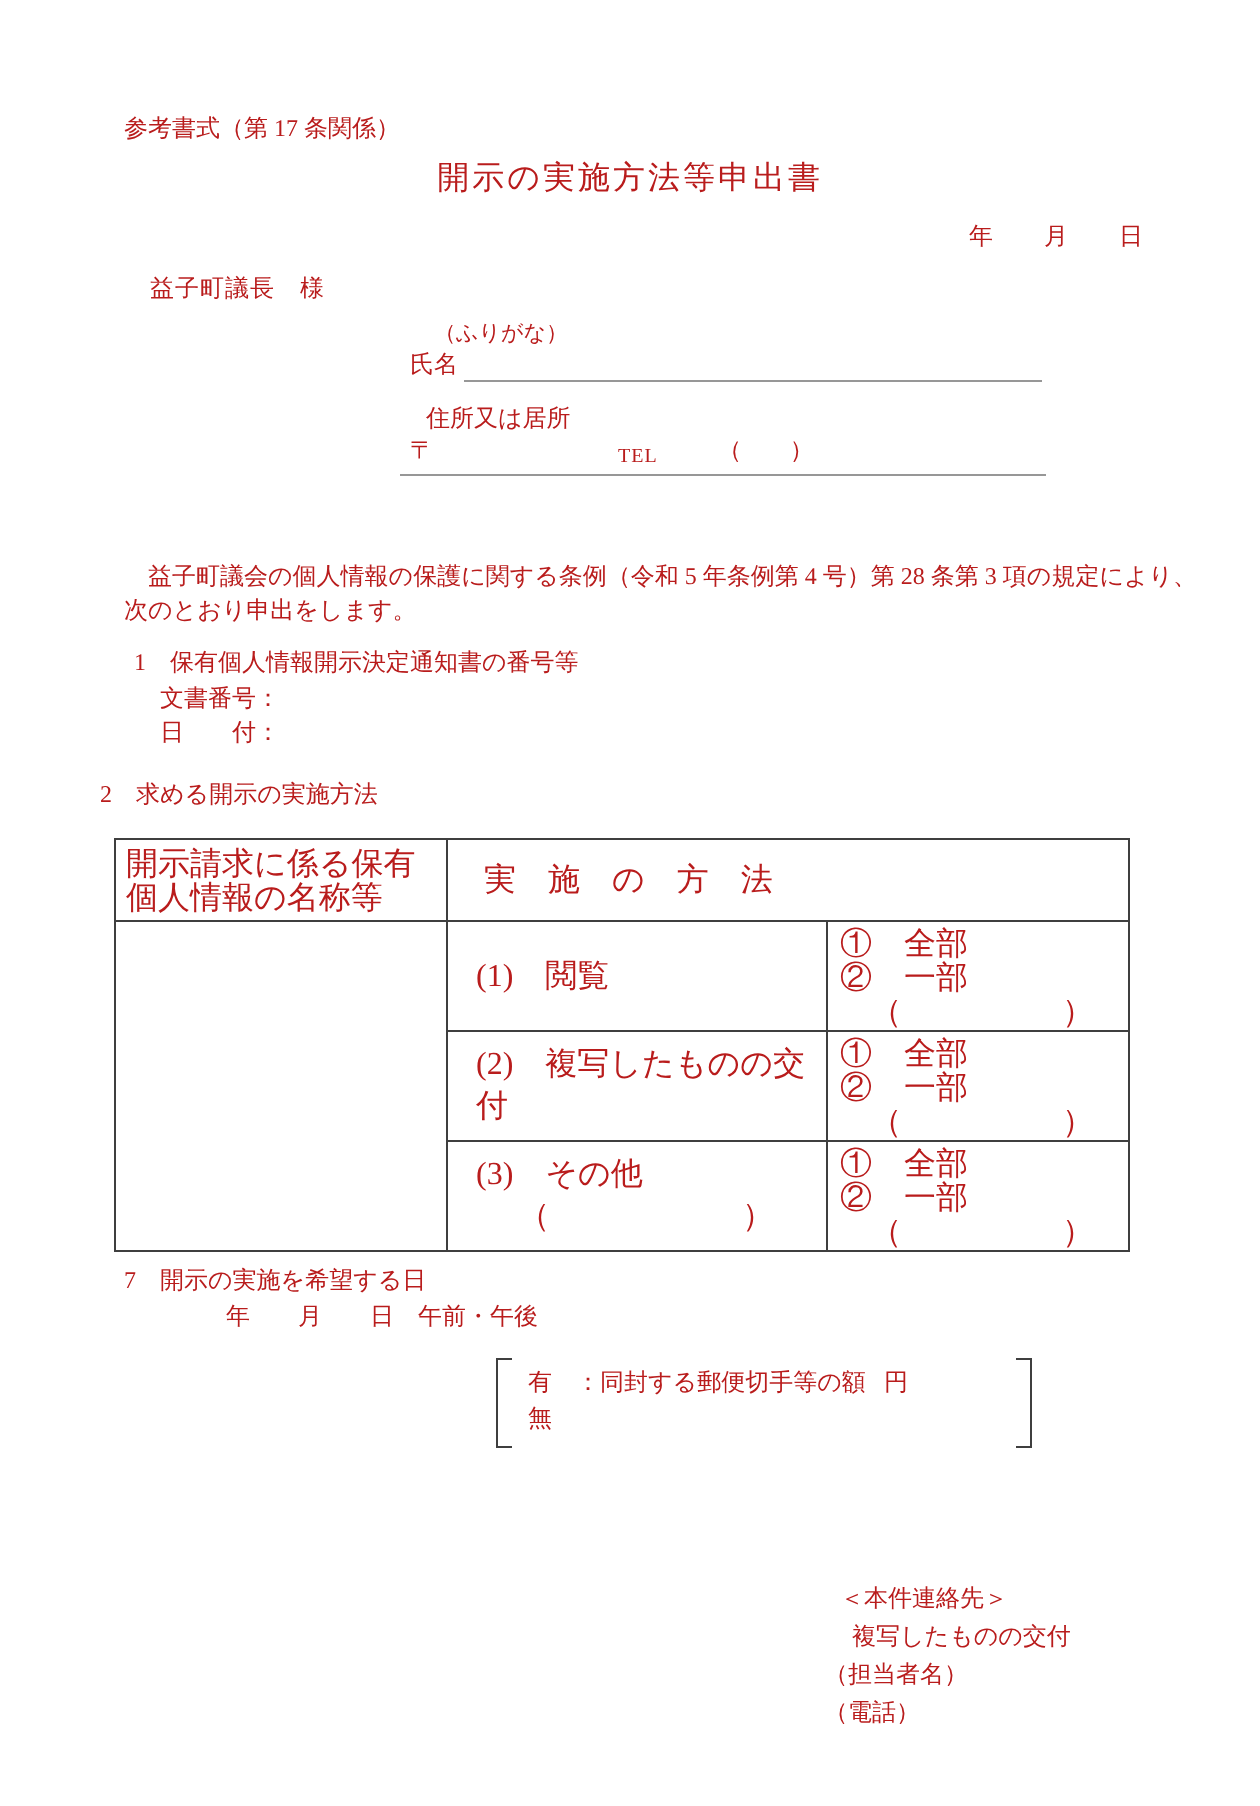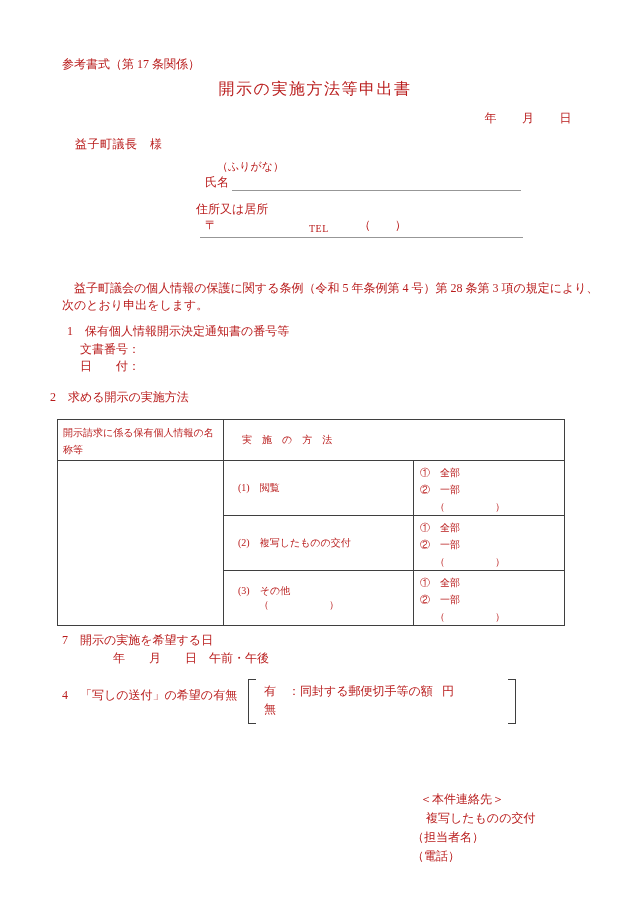--- a/index.html
+++ b/index.html
@@ -17,37 +17,37 @@
   .abs { position:absolute; white-space:nowrap; }
 
   .ref-label   { left:62px;  top:56px; }
   .doc-title   { left:0; right:0; top:79px; text-align:center; font-size:16px; letter-spacing:1.5px; }
   .date-line   { left:0; top:110px; width:572px; text-align:right; letter-spacing:0.5px; }
   .addressee   { left:75px;  top:136px; letter-spacing:0.5px; }
 
   .furigana    { left:217px; top:159px; font-size:11px; }
   .name-row    { left:205px; top:174px; width:316px; display:flex; align-items:flex-end; }
   .name-row .fill-line { flex:1; height:16px; border-bottom:1px solid #979797; margin-left:3px; }
-  .addr-label  { left:196px; top:201px; }
+  .addr-label  { left:213px; top:201px; }
   .postal-row  { left:200px; top:217px; width:323px; display:flex; align-items:flex-end;
                  border-bottom:1px solid #979797; padding:0 0 3px 5px; }
   .postal-row .tel   { margin-left:92px; font-size:10px; letter-spacing:0.5px; }
   .postal-row .paren { margin-left:30px; }
 
   .intro-1     { left:62px; top:280px; }
   .intro-2     { left:62px; top:297px; }
 
   .s1-heading  { left:67px; top:323px; }
   .s1-docno    { left:80px; top:341px; }
   .s1-date     { left:80px; top:358px; }
 
   .s2-heading  { left:50px; top:389px; }
 
   .method-table { position:absolute; left:57px; top:419px; width:508px;
-                  border-collapse:collapse; table-layout:fixed; font-size:10px; }
+                  border-collapse:collapse; table-layout:fixed; font-size:16px; }
   .method-table td { border:1px solid #3f3f3f; }
   .c-name     { vertical-align:top; padding:4px 5px 2px 5px; line-height:17px; white-space:normal; }
   .c-method-h { vertical-align:middle; padding-left:18px; }
   .c-blank    { }
   .c-method   { vertical-align:middle; padding-left:14px; }
   .c-method .m-paren { padding-left:21px; }
   .c-scope    { vertical-align:top; padding:3px 0 0 6px; line-height:17px; }
   .c-scope .o-paren { padding-left:15px; }
   .tr-head { height:34px; }
   .tr-r1   { height:53px; }
@@ -144,21 +144,20 @@
         <div>②　一部</div>
         <div class="o-paren">（　　　　　）</div>
       </td>
     </tr>
   </tbody>
     </table>
 
   <div class="abs s3-heading">7　開示の実施を希望する日</div>
   <div class="abs s3-date">年　　月　　日　午前・午後</div>
 
-  <div class="abs s4-heading">4　「写しの送付」の希望の有無</div>
   <div class="abs s4-bracket">
     <div class="br-left"></div>
     <div class="br-body">
       <div class="br-line1">
         <span>有　：同封する郵便切手等の額</span>
         <span class="yen">円</span>
       </div>
       <div class="br-line2">無</div>
     </div>
     <div class="br-right"></div>

